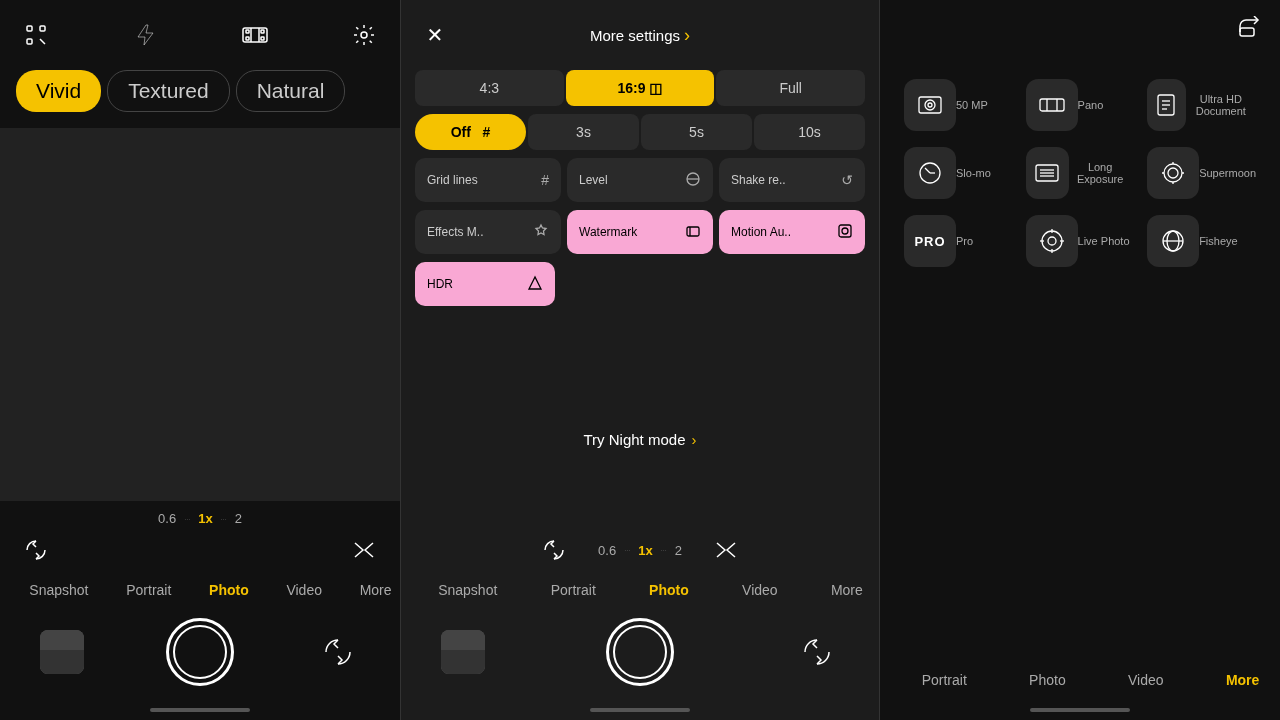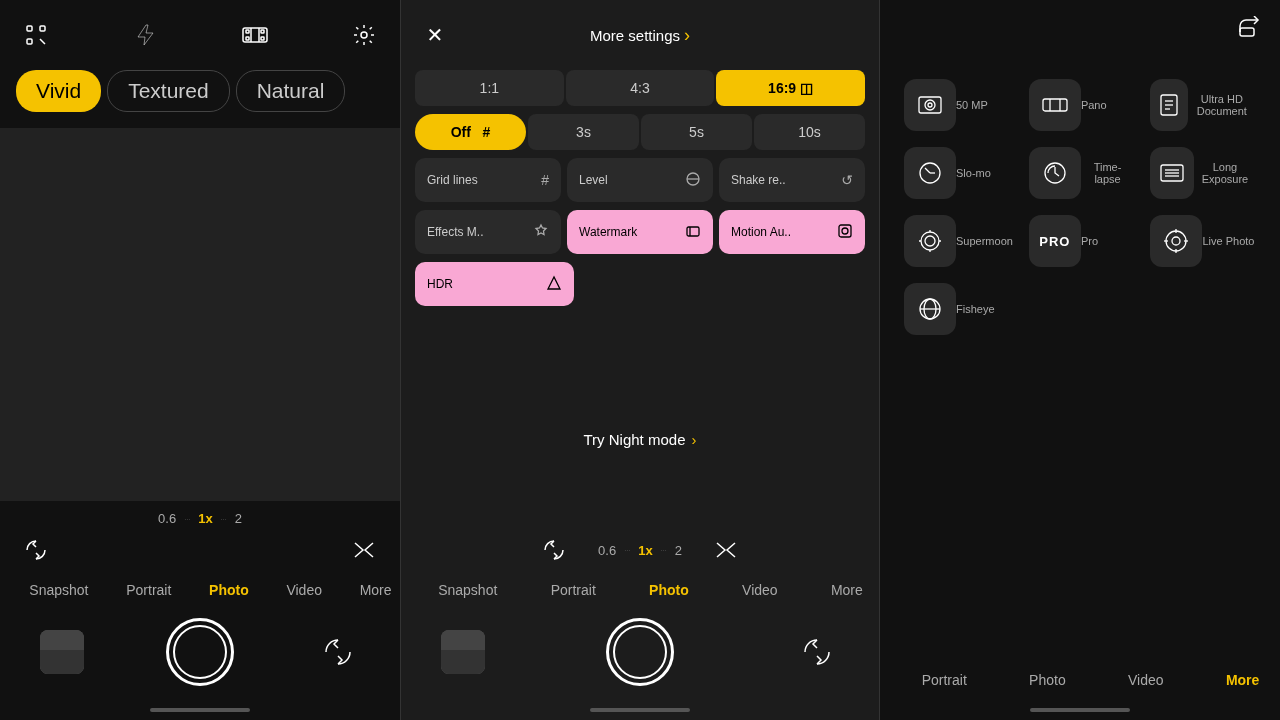--- a/index.html
+++ b/index.html
@@ -461,25 +461,25 @@
     <div style="display:flex;align-items:center;gap:4px;cursor:pointer;">
       <span style="color:#fff;font-size:15px;">More settings</span>
       <span style="color:#f5c200;font-size:18px;">›</span>
     </div>
     <div style="width:28px"></div>
   </div>
 
   <div class="settings-area">
 
     <div class="ratio-row">
-      <button class="ratio-btn">1:1</button>
       <button class="ratio-btn">4:3</button>
       <button class="ratio-btn active">
         <span>16:9</span> ◫
       </button>
+      <button class="ratio-btn">Full</button>
     </div>
 
     <div class="timer-row">
       <button class="timer-btn active">
         Off &nbsp; #
       </button>
       <button class="timer-btn">3s</button>
       <button class="timer-btn">5s</button>
       <button class="timer-btn">10s</button>
     </div>
@@ -527,21 +527,21 @@
         <span class="setting-icon">
           <svg width="16" height="16" viewBox="0 0 16 16" fill="none" stroke="#000" stroke-width="1.3">
             <rect x="2" y="2" width="12" height="12" rx="2"></rect>
             <circle cx="8" cy="8" r="3"></circle>
           </svg>
         </span>
       </div>
     </div>
 
     <div class="hdr-row">
-      <div class="setting-item active-yellow" style="width:159px">
+      <div class="setting-item active-yellow" style="width:140px">
         <span class="setting-label">HDR</span>
         <span class="setting-icon">
           <svg width="16" height="16" viewBox="0 0 16 16" fill="none" stroke="#000" stroke-width="1.3">
             <path d="M8 2L2 14h12z"></path>
           </svg>
         </span>
       </div>
     </div>
   </div>
 
@@ -654,30 +654,20 @@
       <div class="mode-icon-box">
         <svg width="28" height="28" viewBox="0 0 28 28" fill="none" stroke="white" stroke-width="1.3">
           <circle cx="14" cy="14" r="10"></circle>
           <path d="M14 14l-5-5"></path>
           <path d="M14 14l5 0"></path>
         </svg>
       </div>
       <span class="mode-label">Slo-mo</span>
     </div>
 
-    <div class="mode-item">
-      <div class="mode-icon-box">
-        <svg width="28" height="28" viewBox="0 0 28 28" fill="none" stroke="white" stroke-width="1.3">
-          <circle cx="14" cy="14" r="10"></circle>
-          <path d="M14 8v6l4 3"></path>
-          <path d="M7 14a7 7 0 0 1 7-7"></path>
-        </svg>
-      </div>
-      <span class="mode-label">Time-lapse</span>
-    </div>
 
     <div class="mode-item">
       <div class="mode-icon-box">
         <svg width="28" height="28" viewBox="0 0 28 28" fill="none" stroke="white" stroke-width="1.3">
           <rect x="3" y="6" width="22" height="16" rx="2"></rect>
           <line x1="7" y1="11" x2="21" y2="11"></line>
           <line x1="7" y1="14" x2="21" y2="14"></line>
           <line x1="7" y1="17" x2="21" y2="17"></line>
         </svg>
       </div>

